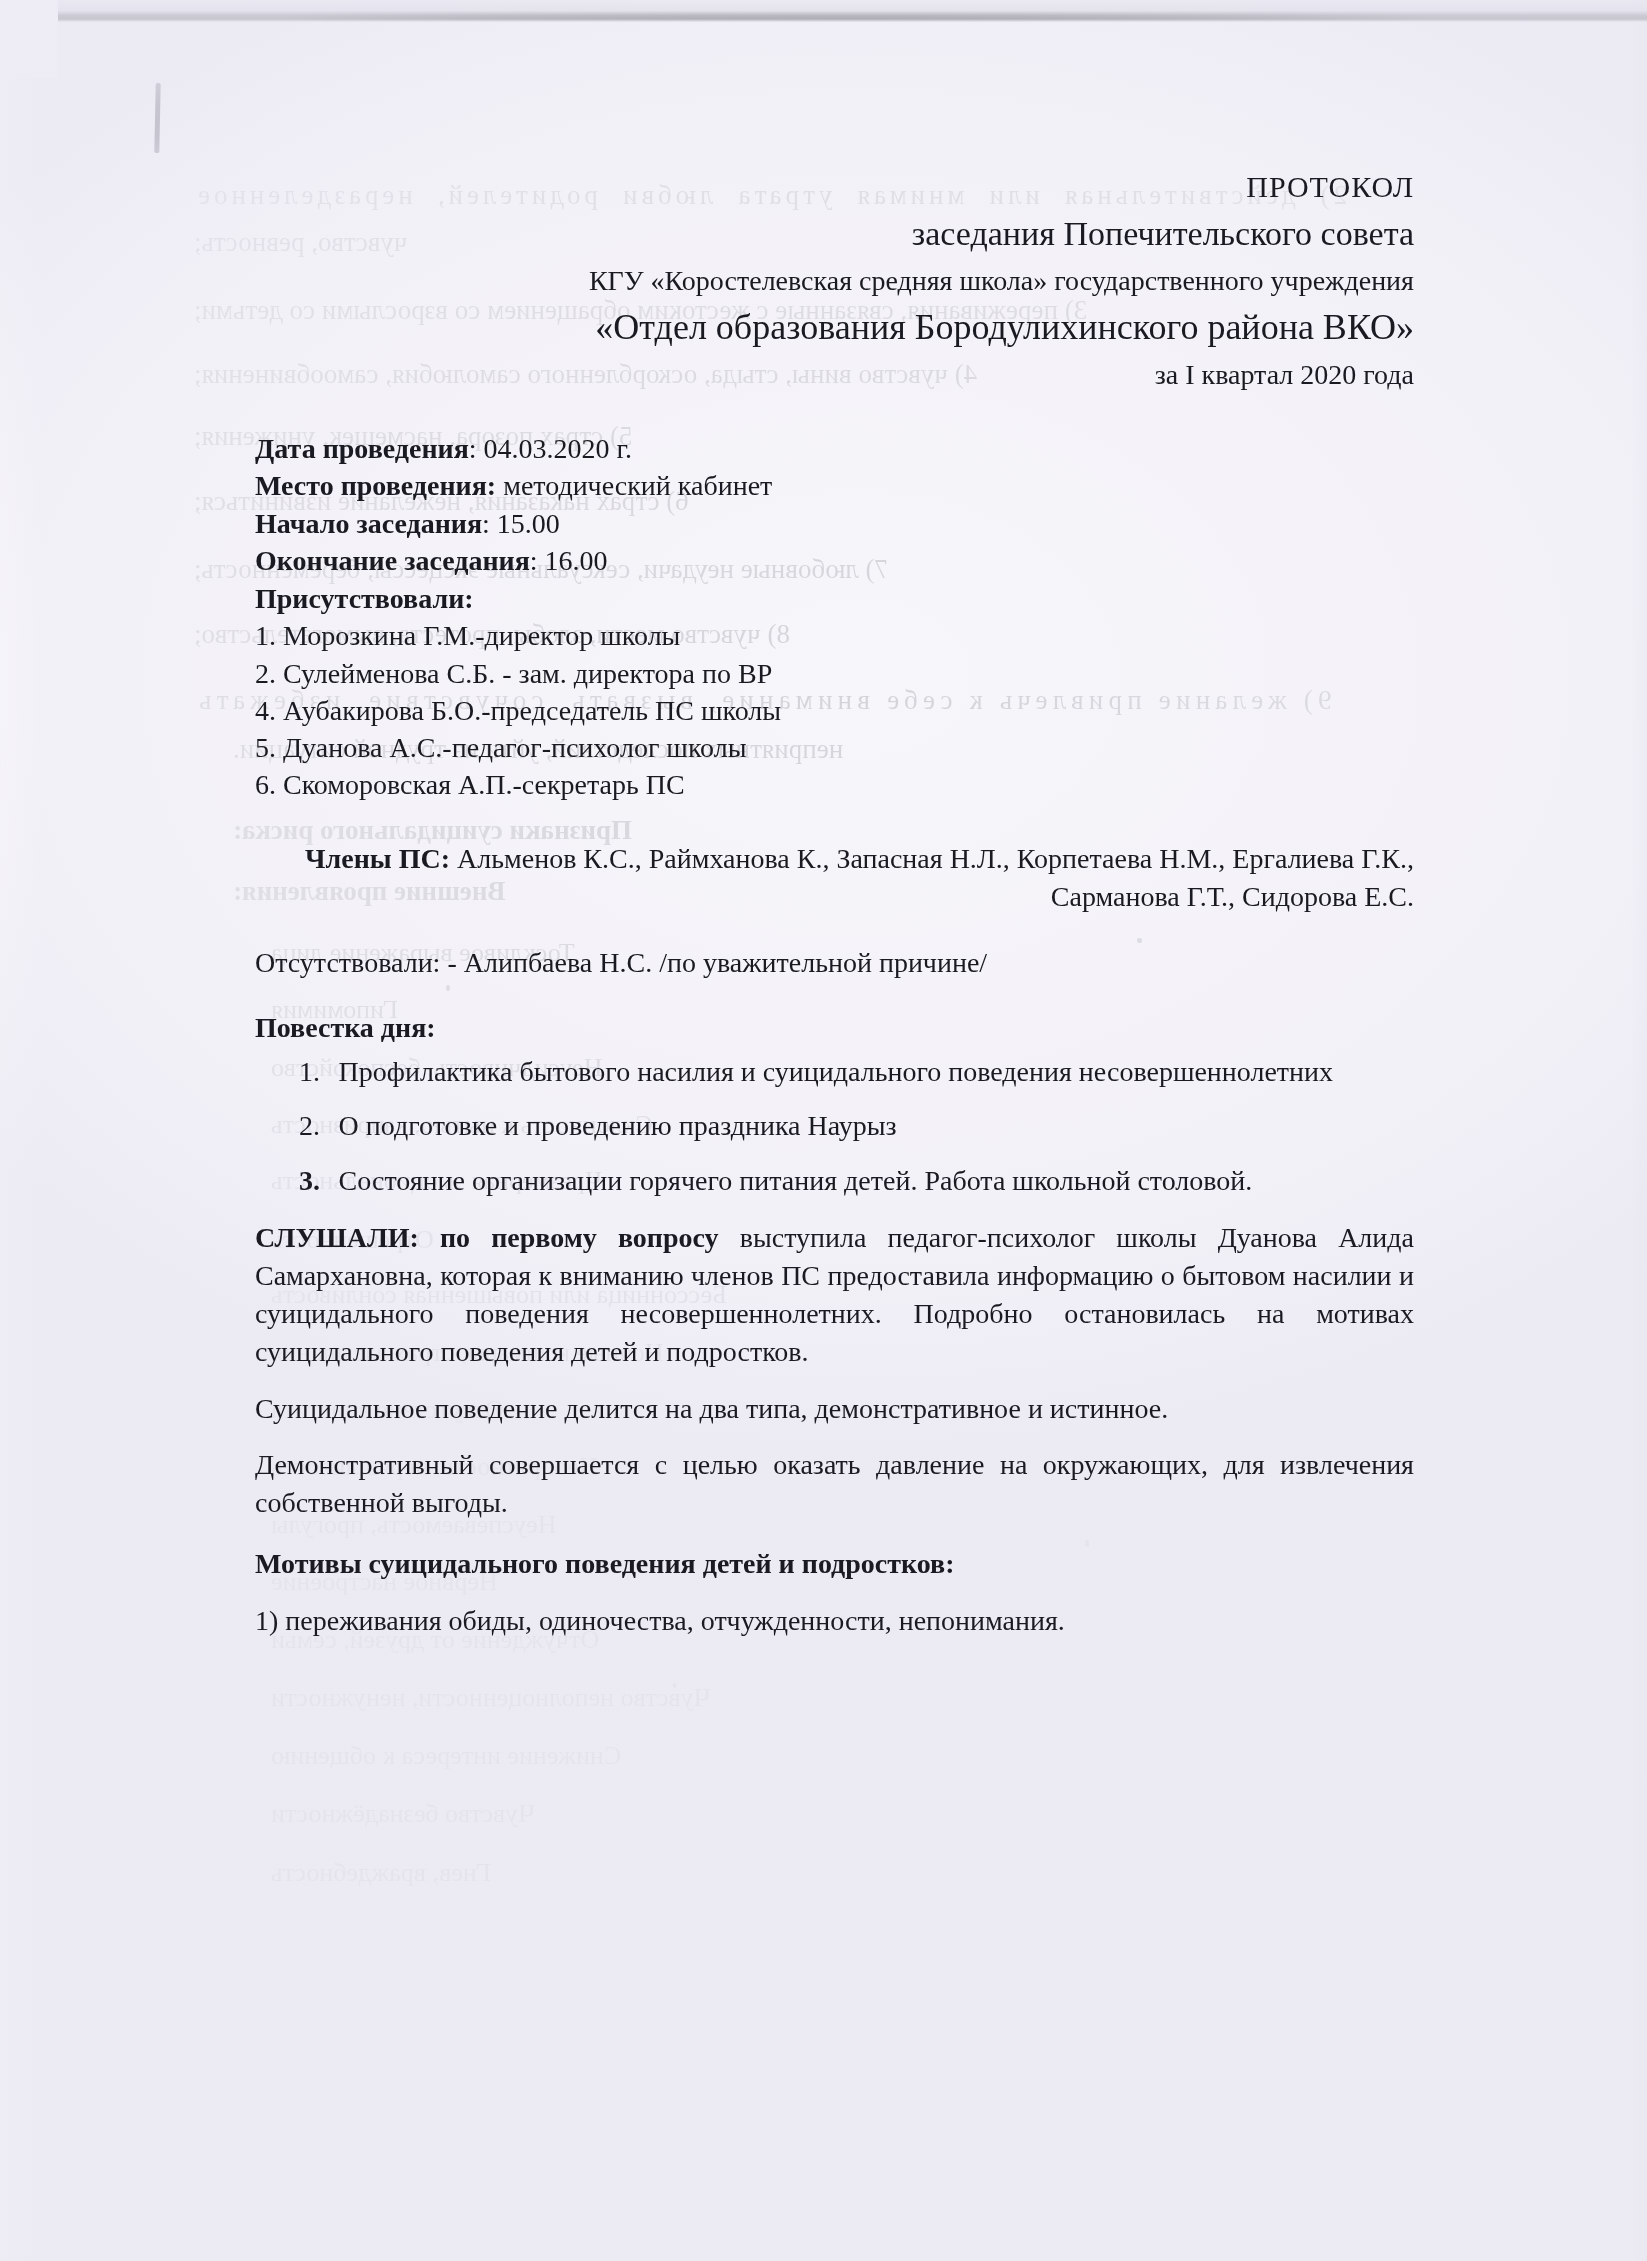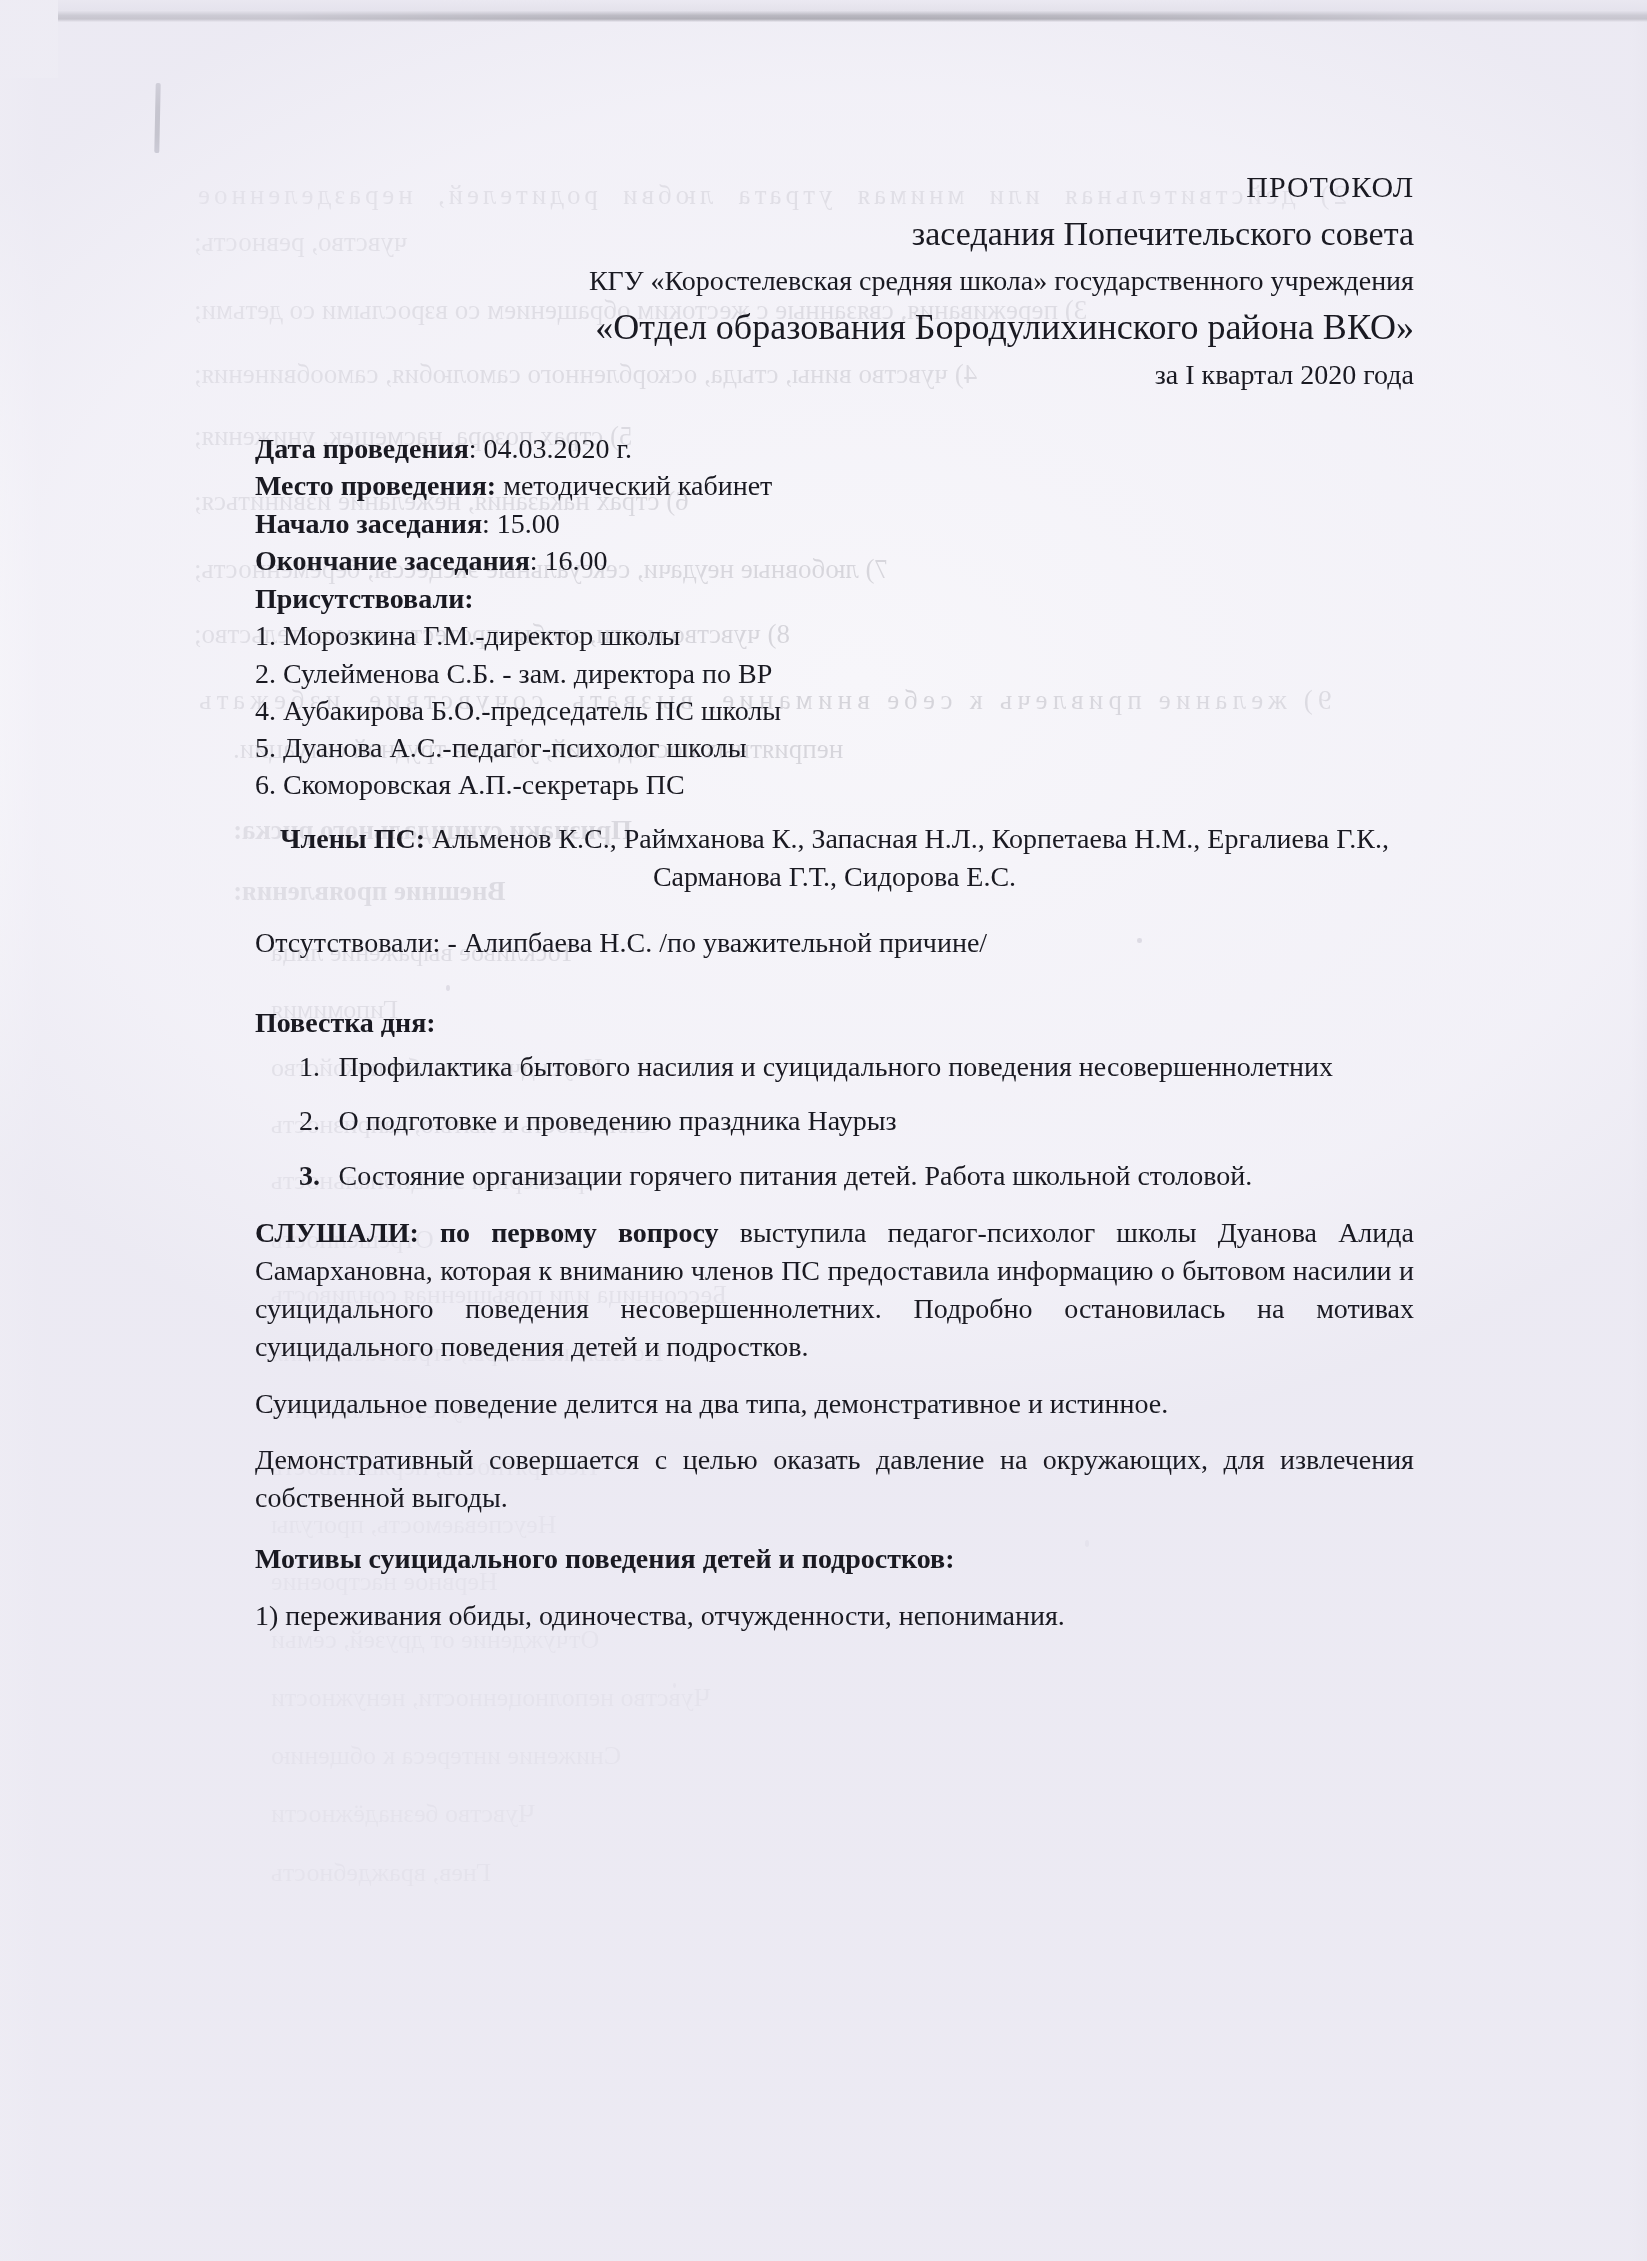--- a/index.html
+++ b/index.html
@@ -114,36 +114,36 @@
     line-height: 1.34;
   }
   .meta .lbl { font-weight: bold; }
 
   .attendees {
     font-size: 28px;
     line-height: 1.33;
   }
 
   .members {
-    margin-top: 16px;
+    margin-top: 36px;
     font-size: 28px;
     line-height: 1.36;
-    text-align: center;
+    text-align: right;
   }
   .members .lbl { font-weight: bold; }
 
   .absent {
     margin-top: 28px;
     font-size: 28px;
     line-height: 1.36;
   }
   .absent .lbl { font-weight: normal; }
 
   .agenda-head {
-    margin-top: 45px;
+    margin-top: 30px;
     font-size: 28px;
     font-weight: bold;
   }
 
   ol.agenda {
     margin: 9px 0 0 0;
     padding-left: 72px;
     font-size: 28px;
     line-height: 1.34;
   }

